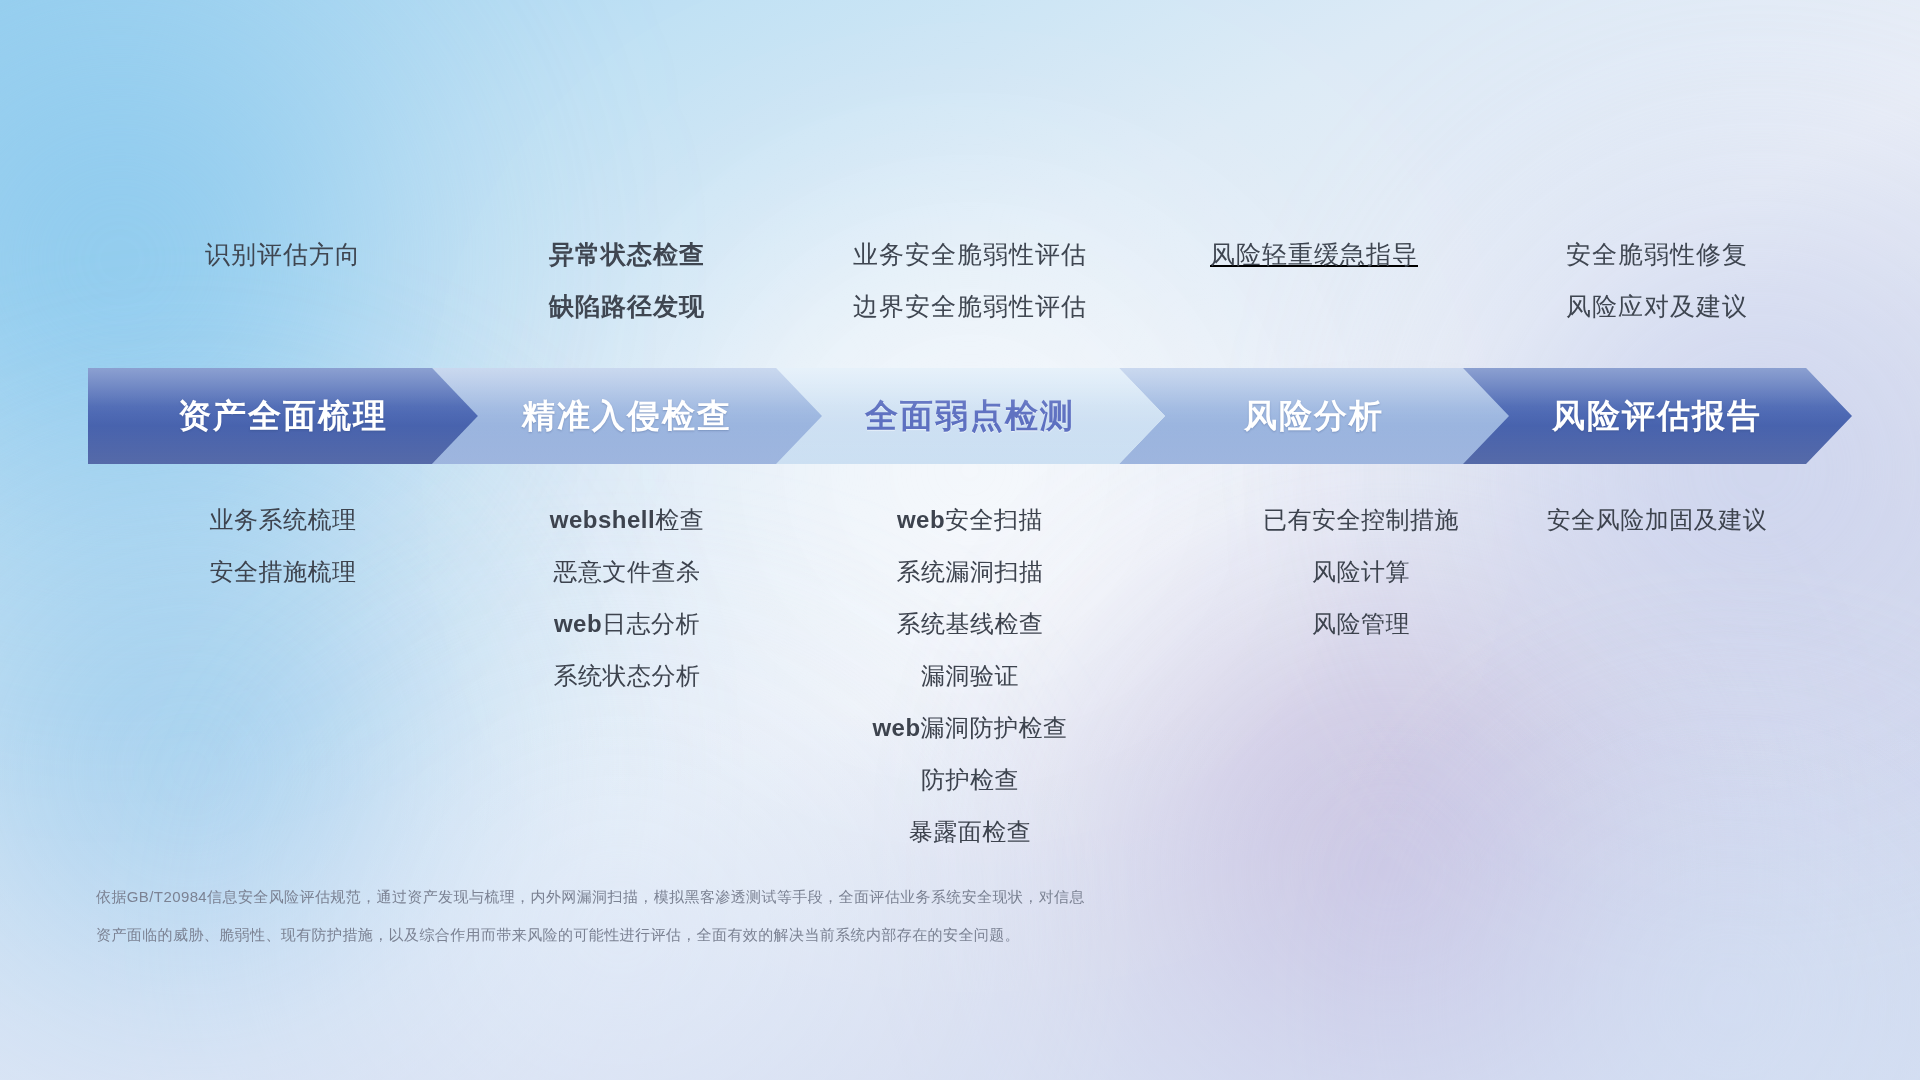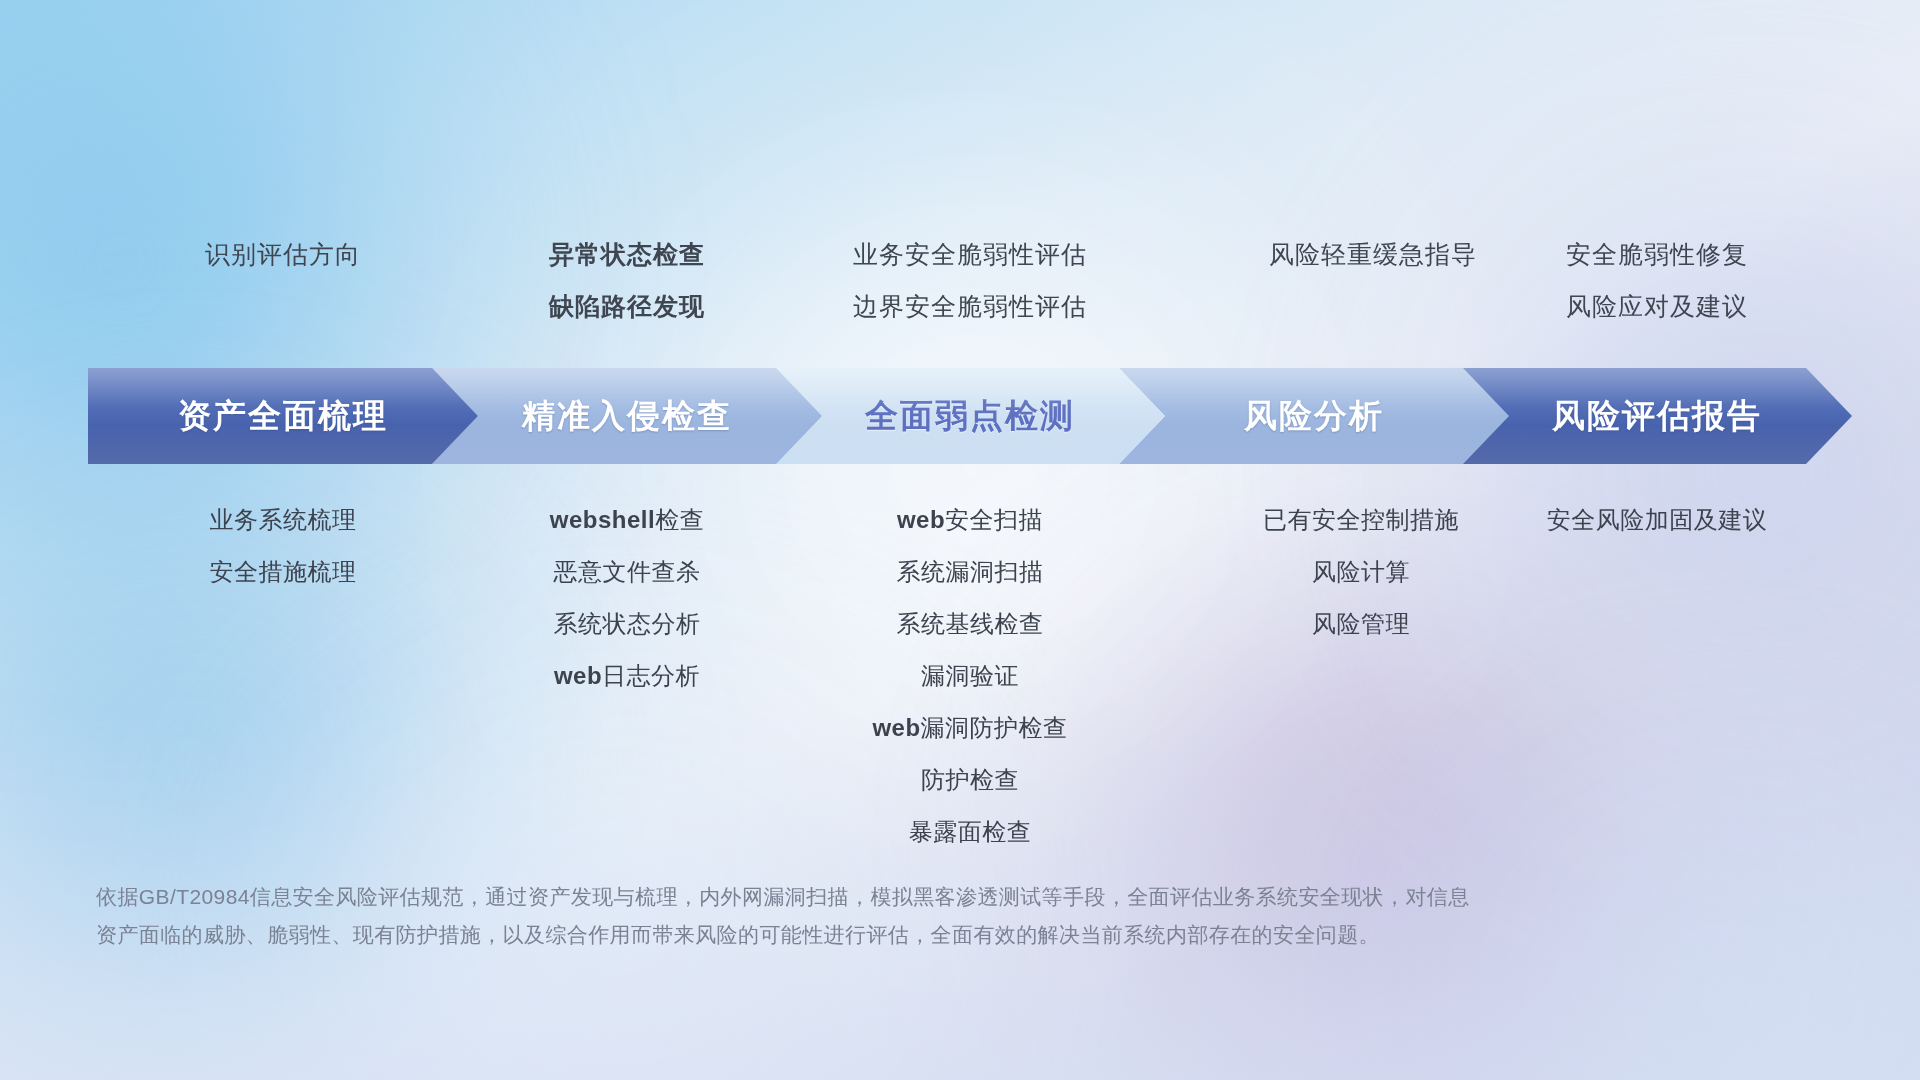--- a/index.html
+++ b/index.html
@@ -73,21 +73,21 @@
   .bot-row{ top:494px; }
   .item{
     font-size:24px; color:#3d434e; line-height:52px;
     letter-spacing:.5px; white-space:nowrap;
   }
   .item .en{ font-weight:bold;margin-top:40px; }
 
   
   .footer{
     position:absolute; left:96px; top:878px; width:1540px;
-    font-size:21px; line-height:38px; color:#7b8293; letter-spacing:.4px;
+    font-size:15px; line-height:38px; color:#7b8293; letter-spacing:.4px;
   }
   .footer p{ margin:0; }
 </style>
 </head>
 <body>
 
 <div class="bg">
   <div class="bg-base"></div>
   <div class="blob blob-a"></div>
   <div class="blob blob-b"></div>
@@ -106,21 +106,21 @@
       <div class="top-line">识别评估方向</div>
     </div>
     <div class="col" id="top-1" style="left: 344px; width: 390px; font-weight: bold;">
       <div class="top-line">异常状态检查</div>
       <div class="top-line">缺陷路径发现</div>
     </div>
     <div class="col" id="top-2" style="left: 687px; width: 390px;">
       <div class="top-line">业务安全脆弱性评估</div>
       <div class="top-line">边界安全脆弱性评估</div>
     </div>
-    <div class="col" id="top-3" style="left: 1090px; width: 390px;">
+    <div class="col" id="top-3" style="left: 1031px; width: 390px; text-decoration: underline;">
       <div class="top-line">风险轻重缓急指导</div>
     </div>
     <div class="col" id="top-4" style="left: 1374px; width: 390px;">
       <div class="top-line">安全脆弱性修复</div>
       <div class="top-line">风险应对及建议</div>
     </div>
   </div>
 
   <div class="band">
     <div class="arrow first tone-dark" id="arw-0" style="left: 0px; width: 390px; z-index: 5;">
@@ -146,22 +146,22 @@
   </div>
 
   <div class="cols bot-row">
     <div class="col" id="bot-0" style="left: 0px; width: 390px;">
         <div class="item">业务系统梳理</div>
         <div class="item">安全措施梳理</div>
       </div>
     <div class="col" id="bot-1" style="left: 344px; width: 390px;">
         <div class="item"><span class="en">webshell</span>检查</div>
         <div class="item">恶意文件查杀</div>
+        <div class="item"><span class="en">web</span>日志分析</div>
         <div class="item">系统状态分析</div>
-        <div class="item"><span class="en">web</span>日志分析</div>
       </div>
     <div class="col" id="bot-2" style="left: 687px; width: 390px;">
         <div class="item"><span class="en">web</span>安全扫描</div>
         <div class="item">系统漏洞扫描</div>
         <div class="item">系统基线检查</div>
         <div class="item">漏洞验证</div>
         <div class="item"><span class="en">web</span>漏洞防护检查</div>
         <div class="item">防护检查</div>
         <div class="item">暴露面检查</div>
       </div>

